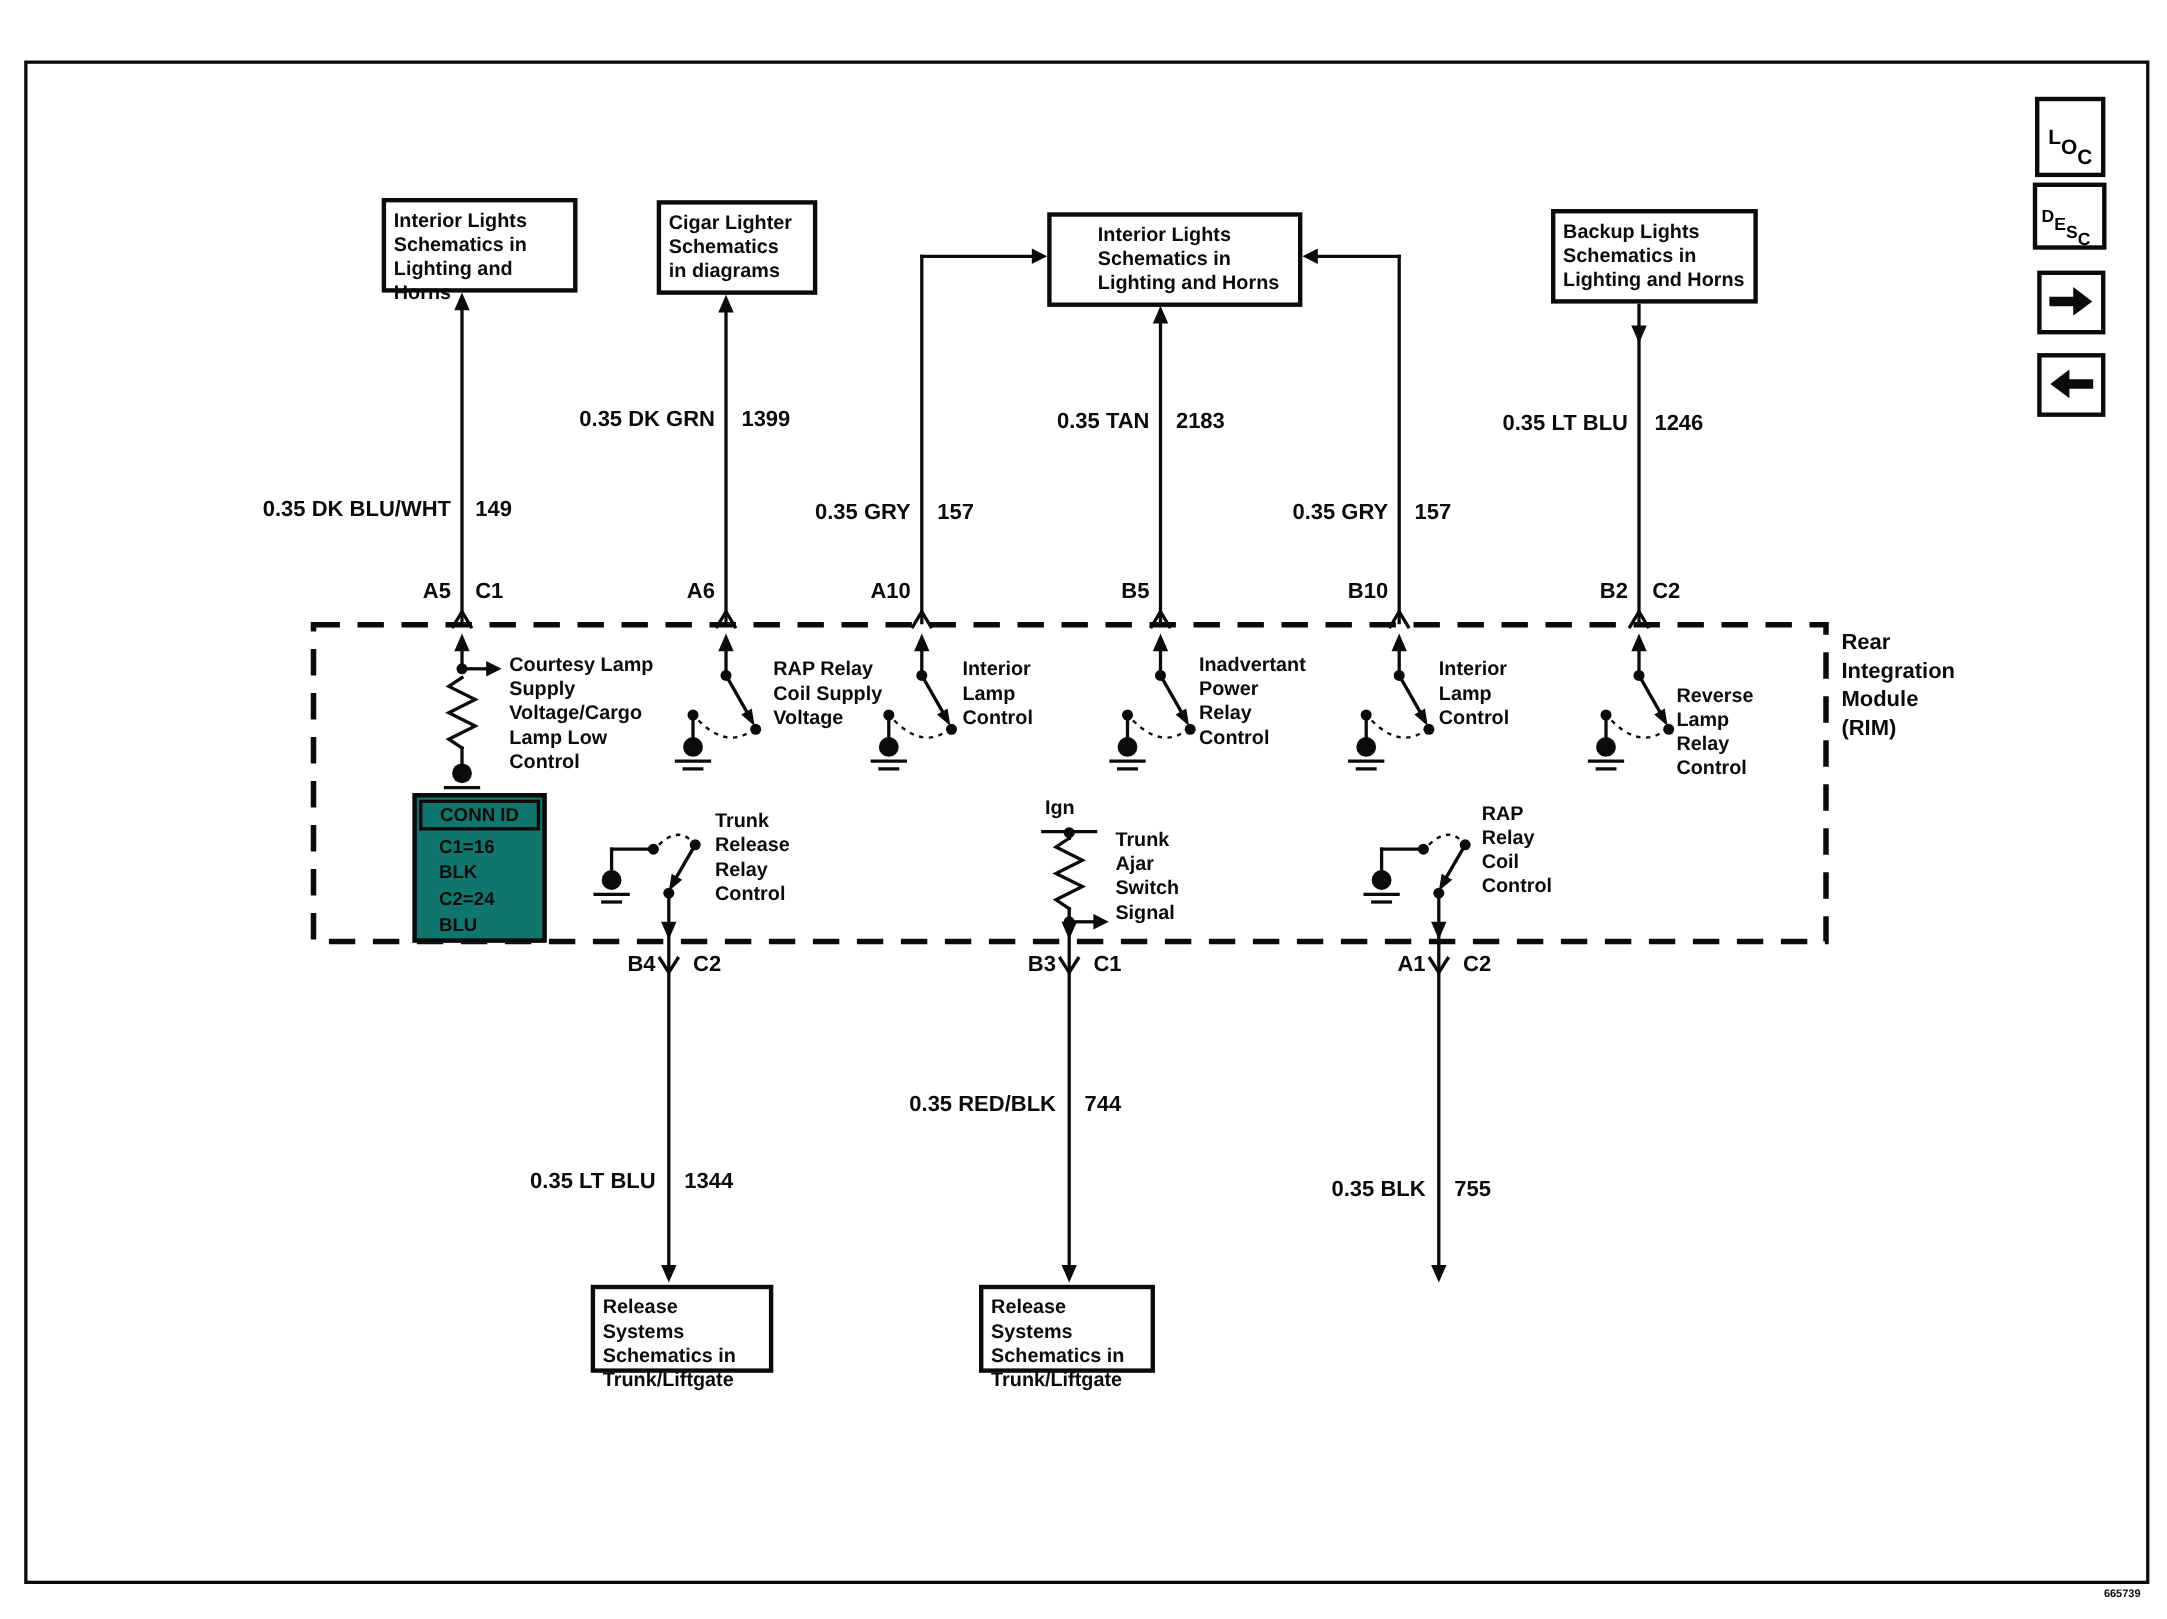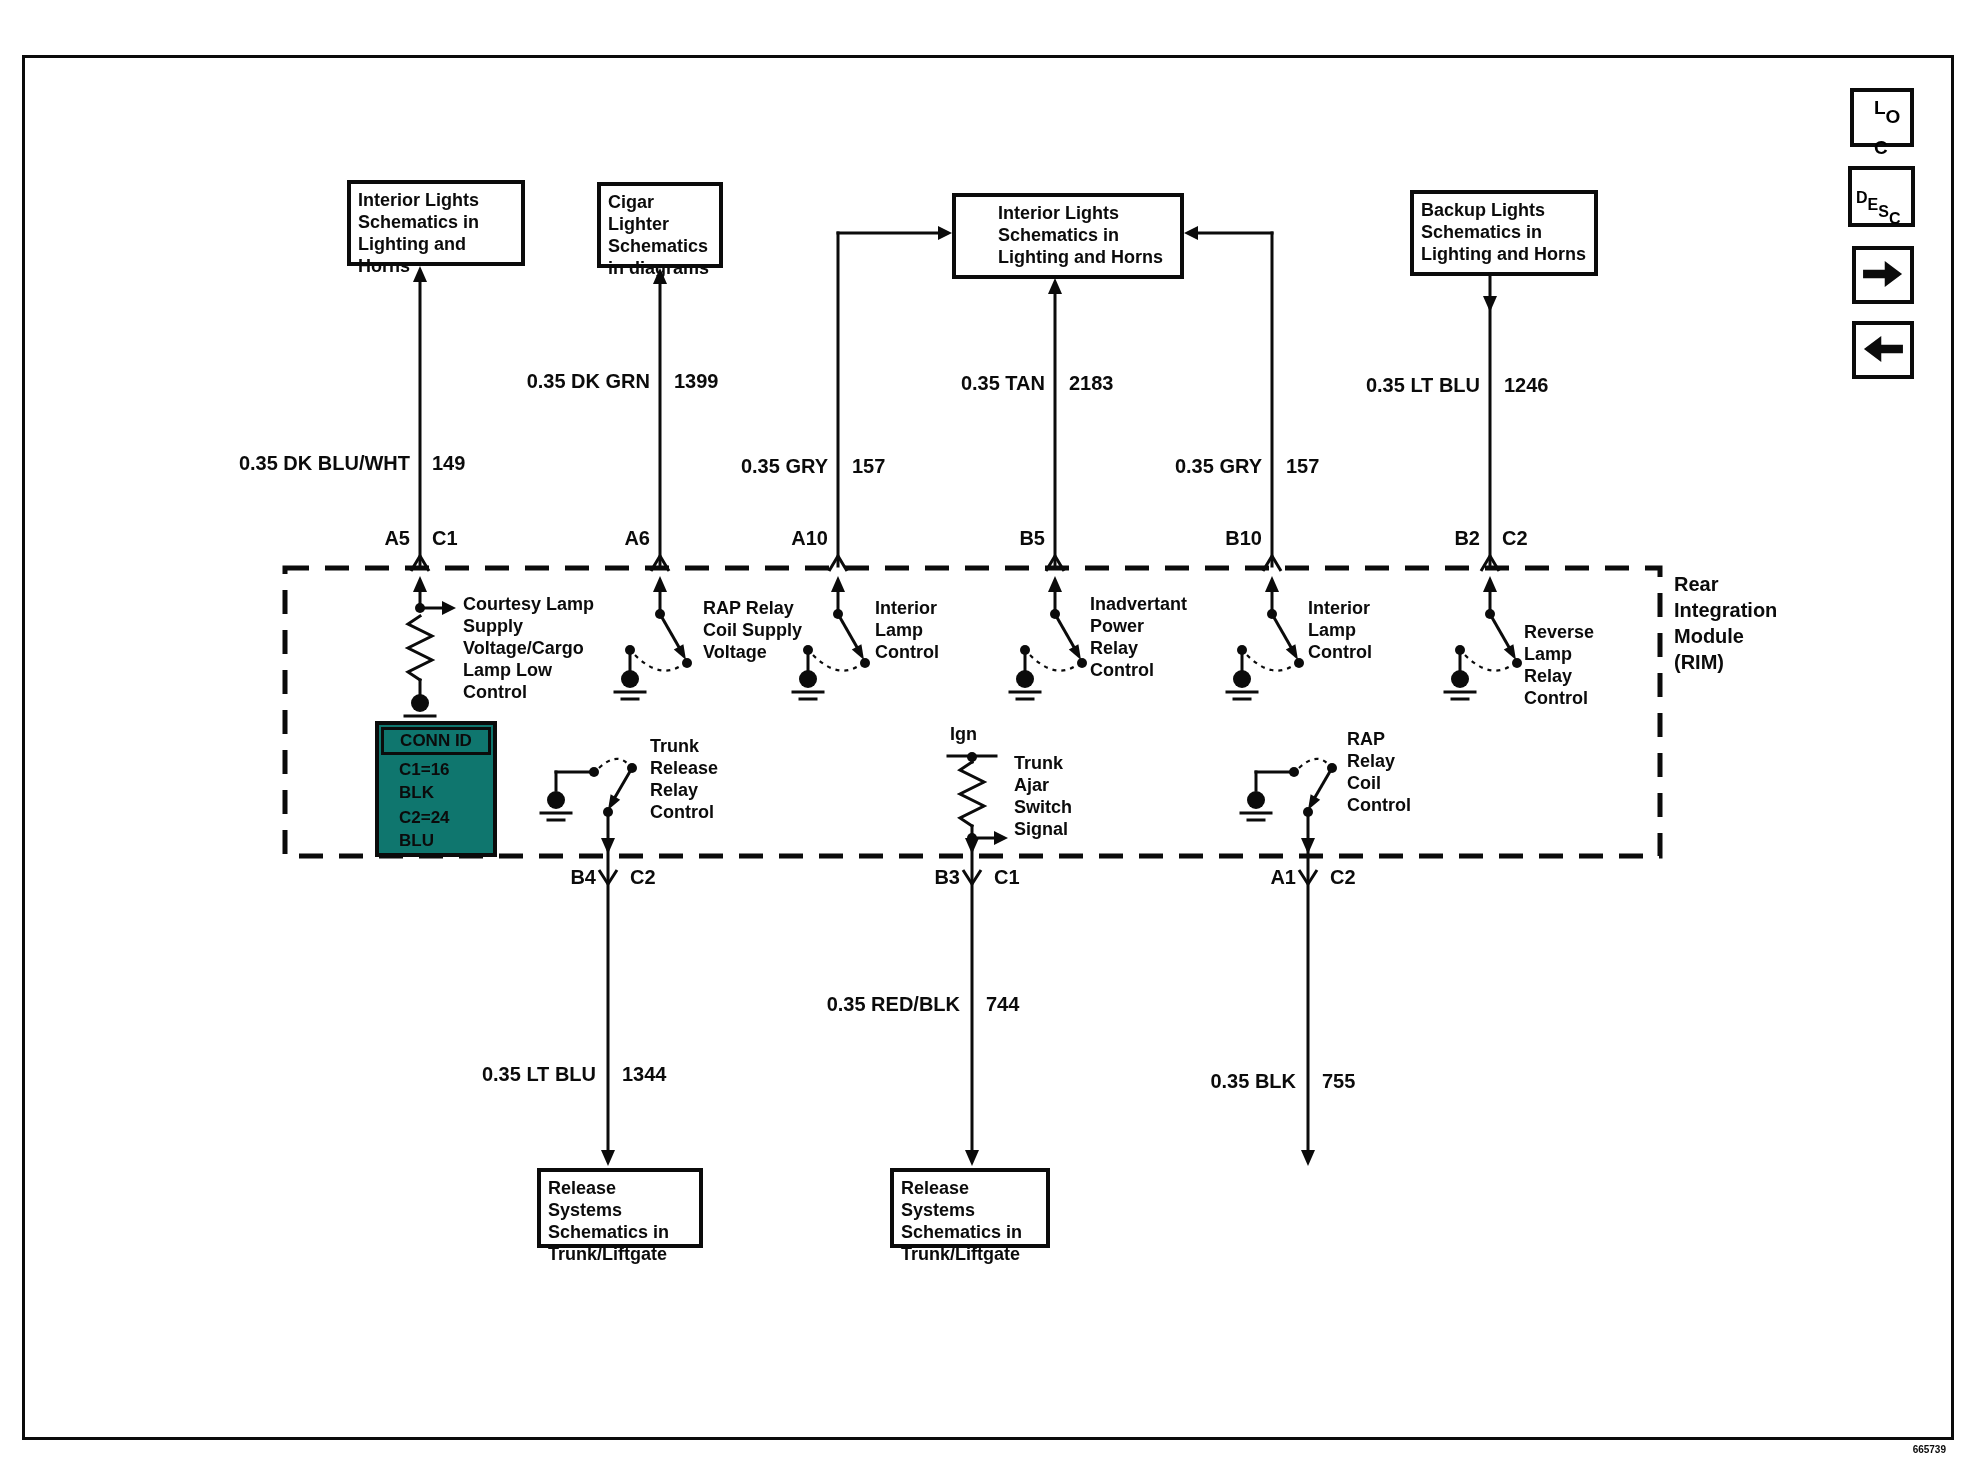--- a/index.html
+++ b/index.html
@@ -21,22 +21,22 @@
   .pin{position:absolute;font-size:20px;font-weight:700;}
   .wspec{position:absolute;font-size:20px;font-weight:700;text-align:right;white-space:nowrap;}
   .wnum{position:absolute;font-size:20px;font-weight:700;white-space:nowrap;}
   .rimlbl{position:absolute;font-size:20px;font-weight:700;line-height:26px;white-space:pre-line;}
   .connbox{position:absolute;left:375px;top:721px;width:122px;border:4px solid #0b0b0b;
            background:#0f766e;box-sizing:border-box;font-weight:700;font-size:17px;}
   .connhdr{border:3px solid #0b0b0b;margin:2px;text-align:center;line-height:22px;}
   .connrow{padding:1px 20px;line-height:23px;}
   .btn{position:absolute;border:4px solid #0b0b0b;background:#fff;box-sizing:border-box;
        cursor:pointer;display:block;padding:0;}
-  .btn-loc{left:1850px;top:88px;width:64px;height:59px;font-size:19px;font-weight:700;
-           text-align:left;padding:2px 0 0 20px;}
+  .btn-loc{left:1850px;top:88px;width:64px;height:73px;font-size:19px;font-weight:700;
+           text-align:left;padding:2px 0 0 8px;}
   .btn-desc{left:1848px;top:166px;width:67px;height:61px;font-size:16px;font-weight:700;
             text-align:left;padding:2px 0 0 4px;}
   .btn-next{left:1852px;top:246px;width:62px;height:58px;}
   .btn-prev{left:1852px;top:321px;width:62px;height:58px;}
   .docnum{position:absolute;right:24px;top:1444px;font-size:10px;font-weight:700;}
 </style>
 </head>
 <body>
 
 <div class="stage">
@@ -178,21 +178,21 @@
       <line class="ln" x1="1308" y1="812" x2="1308" y2="1150"></line>
       <polygon class="fl" points="1308,854 1301,838 1315,838"></polygon>
       <path class="chev" d="M1299,870 L1308,884 L1317,870"></path>
       <polygon class="fl" points="1308,1166 1301,1150 1315,1150"></polygon>
     </g>
   </svg>
 
   <div class="rbox" style="left:347px;top:180px;width:178px;height:86px;">Interior Lights
 Schematics in
 Lighting and Horns</div>
-  <div class="rbox" style="left:597px;top:182px;width:126px;height:86px;">Cigar Lighter
+  <div class="rbox" style="left:597px;top:182px;width:146px;height:86px;">Cigar Lighter
 Schematics
 in diagrams</div>
   <div class="rbox" style="left:952px;top:193px;width:232px;height:86px;padding-left:42px;">Interior Lights
 Schematics in
 Lighting and Horns</div>
   <div class="rbox" style="left:1410px;top:190px;width:188px;height:86px;">Backup Lights
 Schematics in
 Lighting and Horns</div>
   <div class="rbox" style="left:537px;top:1168px;width:166px;height:80px;">Release Systems
 Schematics in

